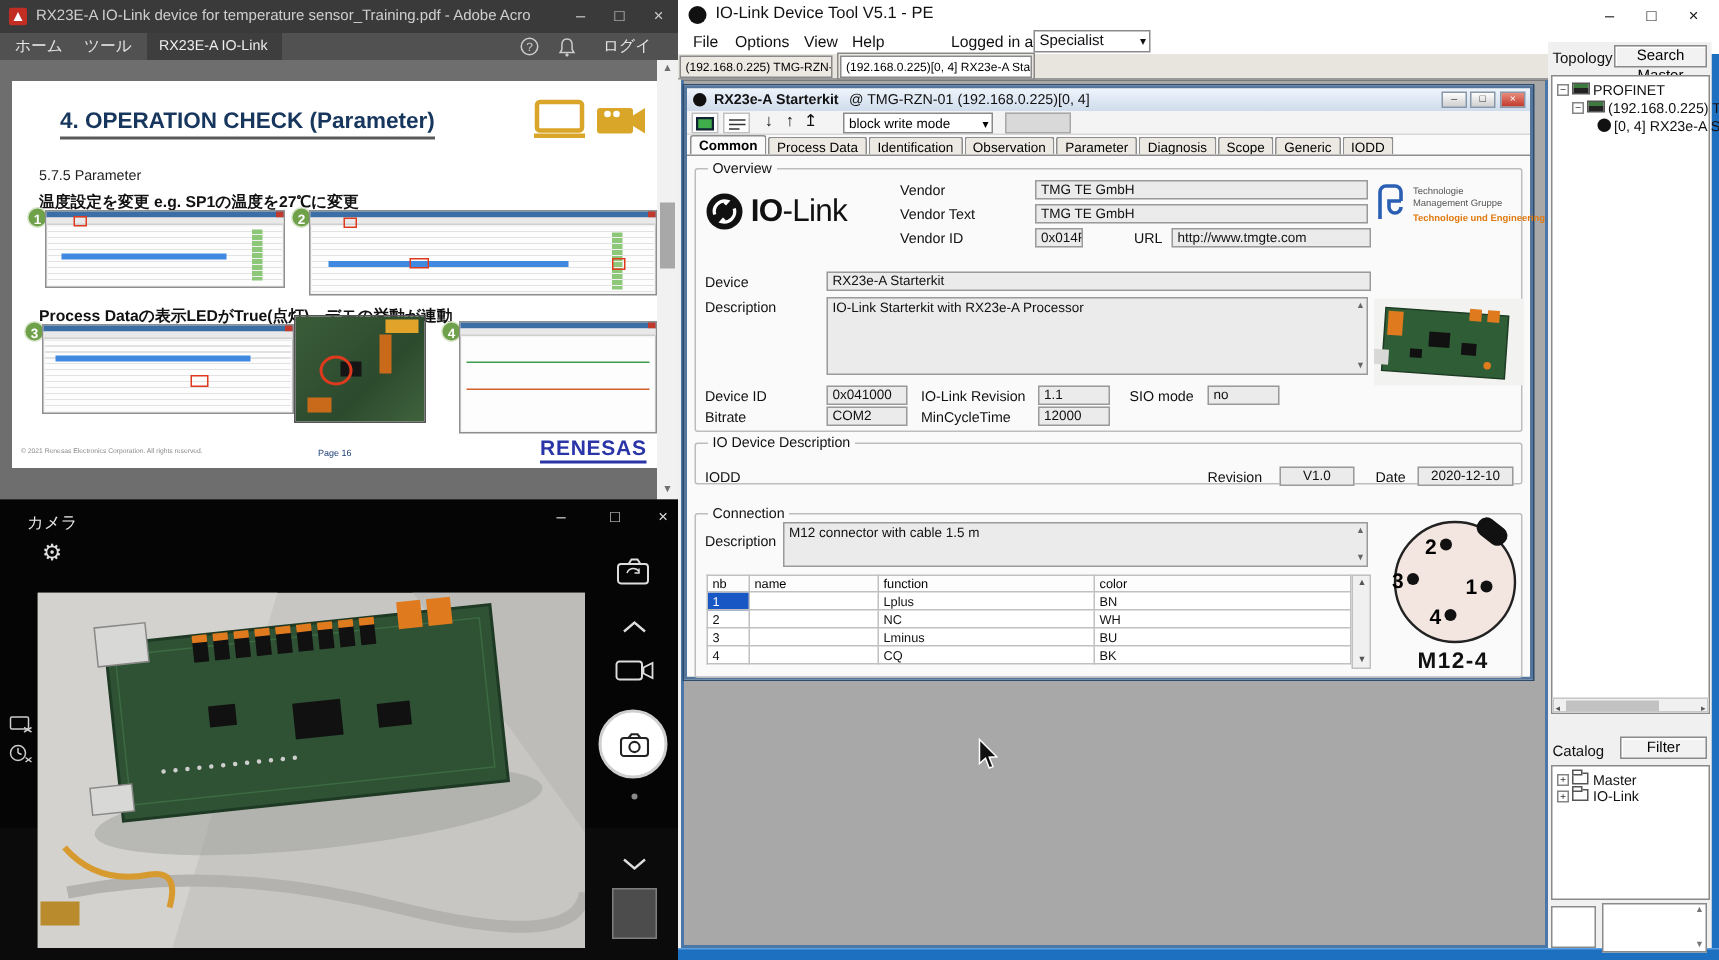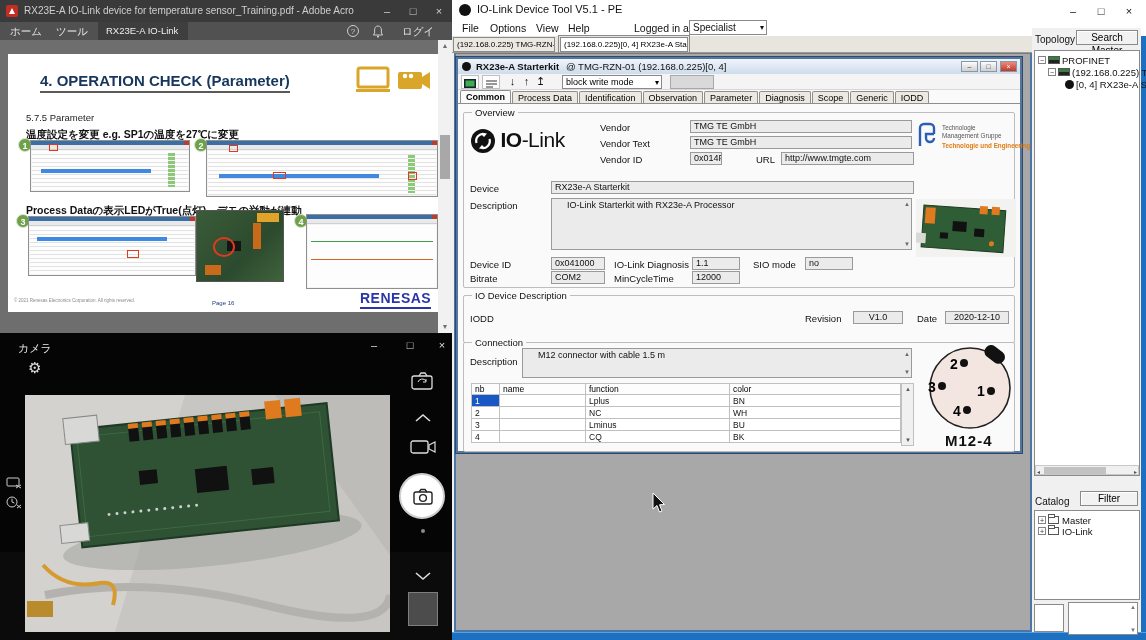--- a/index.html
+++ b/index.html
@@ -85,21 +85,21 @@
   .tb-dis{position:absolute;left:212px;top:1px;width:44px;height:14px;background:#d9d9d9;border:1px solid #a8a8a8;}
   .ch-tabs{position:absolute;left:2px;top:31px;right:0;height:13px;display:flex;align-items:flex-end;}
   .ctab{border:1px solid #8e8e8e;border-bottom:none;background:#ece9e2;padding:0 5px;font-size:9px;line-height:12px;height:12px;border-radius:2px 2px 0 0;margin-right:1px;white-space:nowrap;}
   .ctab.active{background:#fafafa;height:13px;font-weight:bold;}
   .ch-body{position:absolute;left:0;top:44px;right:0;bottom:0;background:#fafafa;border-top:1px solid #8e8e8e;}
 
   .gbox{position:absolute;border:1px solid #bdbdbd;border-radius:2px;}
   .gleg{position:absolute;top:-6px;left:8px;background:#fafafa;padding:0 3px;font-size:9.5px;color:#111;}
   .lbl{position:absolute;font-size:9.5px;color:#111;white-space:nowrap;}
   .fld{position:absolute;background:#ebebeb;border:1px solid #9a9a9a;font-size:9px;line-height:11px;padding:0 3px;white-space:nowrap;overflow:hidden;color:#111;}
-  .txa{position:absolute;background:#ebebeb;border:1px solid #9a9a9a;font-size:9px;padding:1px 12px 1px 15px;color:#111;}
+  .txa{position:absolute;background:#ebebeb;border:1px solid #9a9a9a;font-size:9px;padding:1px 12px 1px 3px;color:#111;}
   .txa .sa{position:absolute;right:1px;font-size:6px;color:#666;line-height:6px;}
   .iologo-txt{font-size:21px;color:#111;letter-spacing:-0.5px;}
   .tmgtxt{position:absolute;font-size:6.3px;color:#555;line-height:7.5px;white-space:nowrap;}
   .tmgorange{color:#e07a10;font-weight:bold;}
 
   table.conn{position:absolute;border-collapse:collapse;font-size:8.5px;background:#fff;}
   table.conn th{border:1px solid #c0c0c0;background:#fdfdfd;font-weight:normal;text-align:left;padding:0 3px;height:10px;}
   table.conn td{border:1px solid #c0c0c0;padding:0 3px;height:12px;color:#111;}
   td.selcell{background:#1857c4;color:#fff !important;}
   .vscroll{position:absolute;width:13px;background:#f0f0f0;border:1px solid #c0c0c0;font-size:6px;color:#555;text-align:center;}
@@ -463,30 +463,30 @@
             <rect x="30" y="14" width="14" height="10" fill="#111"></rect>
               <rect x="52" y="20" width="10" height="8" fill="#111"></rect>
               <rect x="18" y="26" width="8" height="6" fill="#111"></rect>
             <rect x="-6" y="28" width="10" height="10" fill="#d8d8d6"></rect>
             <circle cx="70" cy="34" r="2.5" fill="#e07a1e"></circle>
           </g>
         </svg>
 
         <div class="lbl" style="left:12px;top:155px">Device ID</div>
         <div class="fld" style="left:93px;top:153px;width:54px;height:13px">0x041000</div>
-        <div class="lbl" style="left:156px;top:155px">IO-Link Diagnosis</div>
+        <div class="lbl" style="left:156px;top:155px">IO-Link Revision</div>
         <div class="fld" style="left:234px;top:153px;width:48px;height:13px">1.1</div>
         <div class="lbl" style="left:295px;top:155px">SIO mode</div>
         <div class="fld" style="left:347px;top:153px;width:48px;height:13px">no</div>
         <div class="lbl" style="left:12px;top:169px">Bitrate</div>
         <div class="fld" style="left:93px;top:167px;width:54px;height:13px">COM2</div>
         <div class="lbl" style="left:156px;top:169px">MinCycleTime</div>
         <div class="fld" style="left:234px;top:167px;width:48px;height:13px">12000</div>
 
-        <div class="gbox" style="left:5px;top:191px;width:552px;height:48px">
+        <div class="gbox" style="left:5px;top:191px;width:552px;height:28px">
           <div class="gleg">IO Device Description</div>
         </div>
         <div class="lbl" style="left:12px;top:209px">IODD</div>
         <div class="lbl" style="left:347px;top:209px">Revision</div>
         <div class="fld" style="left:395px;top:207px;width:50px;height:13px;text-align:center">V1.0</div>
         <div class="lbl" style="left:459px;top:209px">Date</div>
         <div class="fld" style="left:487px;top:207px;width:64px;height:13px;text-align:center">2020-12-10</div>
 
         <div class="gbox" style="left:5px;top:238px;width:552px;height:110px">
           <div class="gleg">Connection</div>

